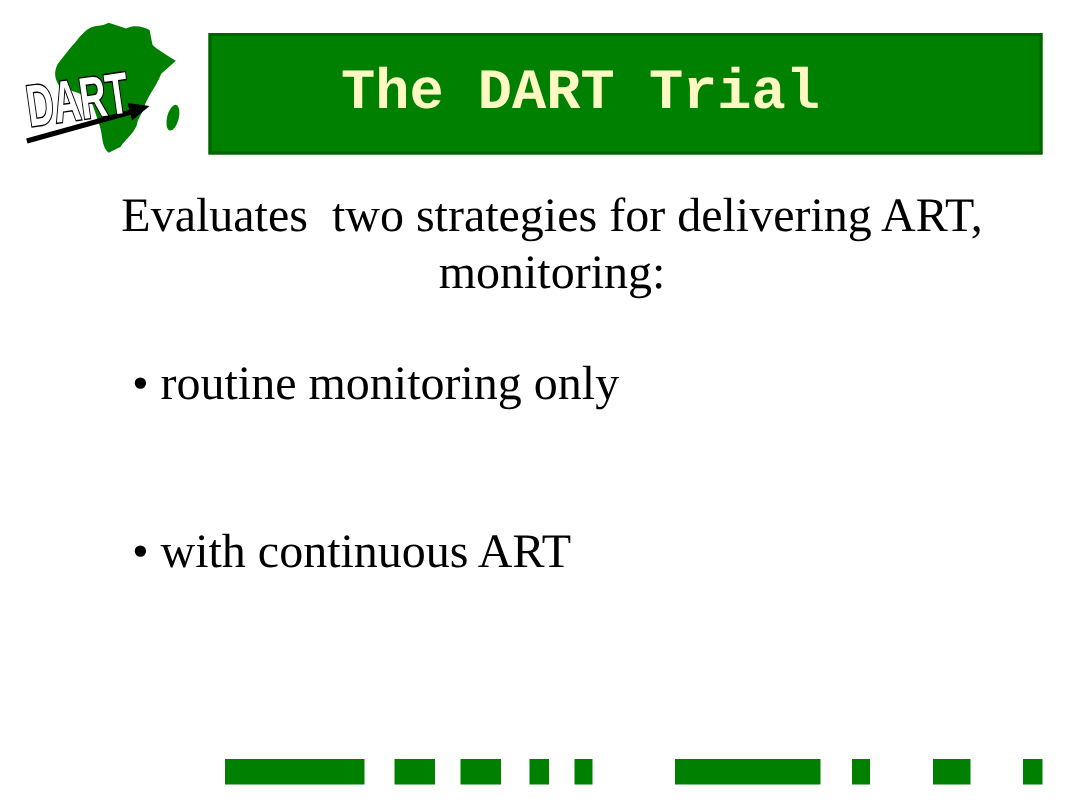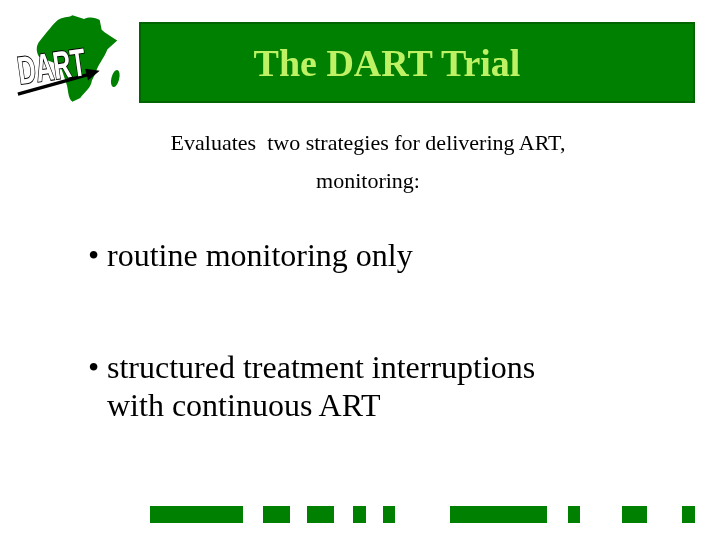--- a/index.html
+++ b/index.html
@@ -11,28 +11,28 @@
   
   .logo{position:absolute;left:14px;top:10px;width:112px;height:96px;}
 
   
   .banner{
     position:absolute;left:139px;top:22px;width:556px;height:81px;
     background:#008000;border:2px solid #006400;box-sizing:border-box;
     display:flex;align-items:center;justify-content:center;padding-right:60px;
   }
   .banner-title{
-    font-family:Liberation Serif, serif;font-weight:bold;font-size:38px;
-    color:#bef264;white-space:nowrap;letter-spacing:0px;
+    font-family:Liberation Mono, monospace;font-weight:bold;font-size:38px;
+    color:#fef9c3;white-space:nowrap;letter-spacing:0px;
   }
 
   
   .lead{
     position:absolute;left:58px;top:124px;width:620px;
-    font-size:22px;line-height:38px;text-align:center;
+    font-size:32px;line-height:38px;text-align:center;
   }
   .lead .line1{white-space:pre;}
 
   
   .bullet{
     position:absolute;left:88px;width:600px;display:flex;
     font-size:32px;line-height:38px;
   }
   .bullet .marker{width:19px;flex:0 0 19px;}
   .bullet1{top:236px;}
@@ -81,21 +81,20 @@
   <div class="bullet bullet1">
     <span class="marker">•</span>
     <div class="bullet-text">
       <div>routine monitoring only</div>
     </div>
   </div>
 
   <div class="bullet bullet2">
     <span class="marker">•</span>
     <div class="bullet-text">
-      <div>structured treatment interruptions</div>
       <div>with continuous ART</div>
     </div>
   </div>
 
   <div>
     <div class="dash"></div>
     <div class="dash"></div>
     <div class="dash"></div>
     <div class="dash"></div>
     <div class="dash"></div>

